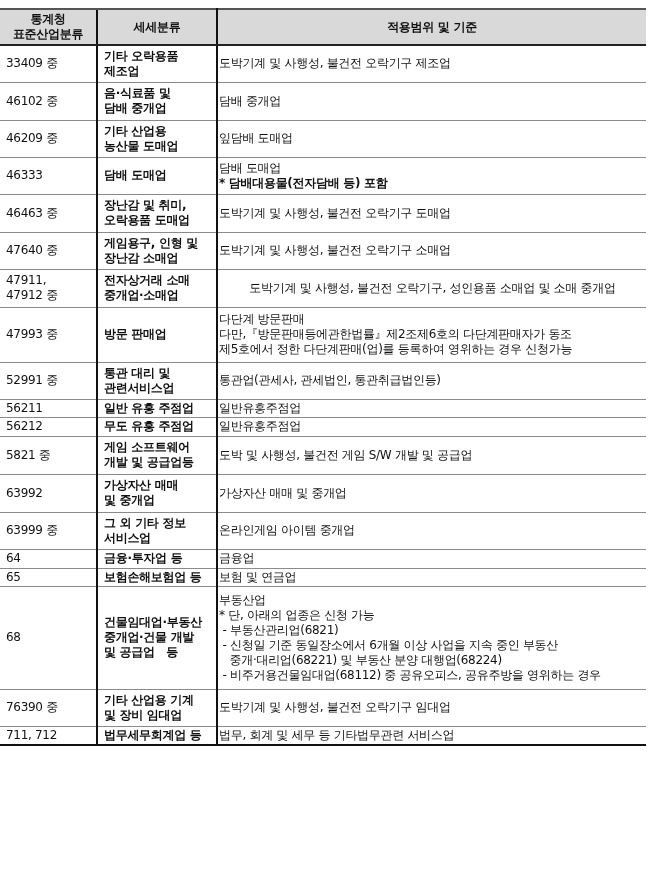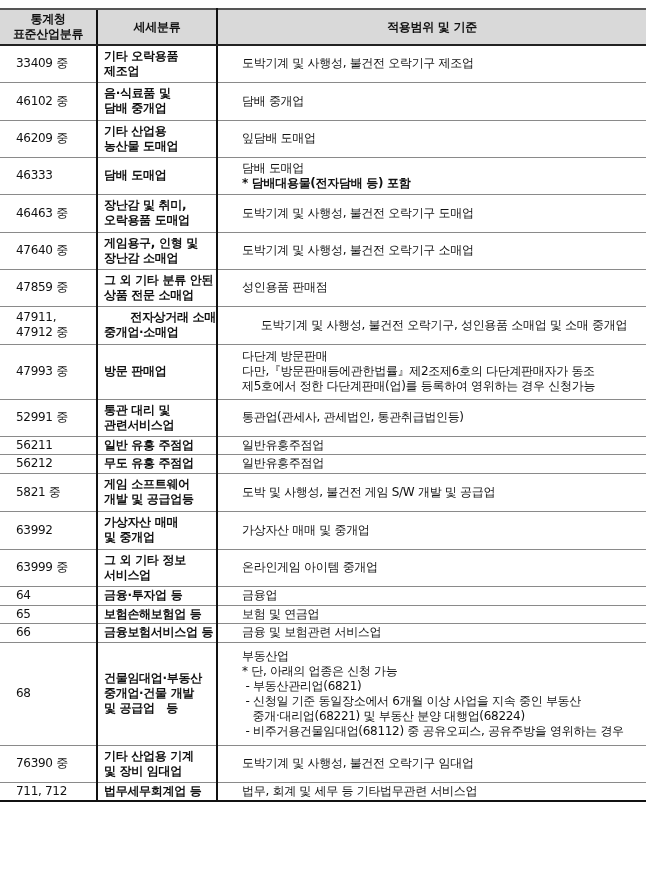--- a/index.html
+++ b/index.html
@@ -26,24 +26,24 @@
   }
   table.t thead th {
     background: #d9d9d9;
     font-weight: bold;
     text-align: center;
     border-top: 2px solid #555;
     border-bottom: 2px solid #222;
     height: 34px;
     padding: 0;
   }
-  table.t td.code { padding-left: 16px; }
+  table.t td.code { padding-left: 6px; }
   table.t td.name { font-weight: bold; border-left: 2px solid #111; border-right: 2px solid #111; padding-left: 6px; }
   table.t th.h2 { border-left: 2px solid #111; border-right: 2px solid #111; }
-  table.t td.scope { padding-left: 24px; }
+  table.t td.scope { padding-left: 1px; }
   table.t tbody tr:last-child td { border-bottom: 2px solid #111; }
   .line { display: block; }
 </style>
 </head>
 <body>
 
 <table class="t">
   <colgroup>
       <col class="c1">
       <col class="c2">
@@ -125,39 +125,27 @@
           <span class="line" style="white-space: pre;">47640 중</span>
         </td>
         <td class="name">
           <span class="line" style="white-space: pre;">게임용구, 인형 및</span>
           <span class="line" style="white-space: pre;">장난감 소매업</span>
         </td>
         <td class="scope">
           <span class="line" style="white-space: pre;">도박기계 및 사행성, 불건전 오락기구 소매업</span>
         </td>
       </tr>
-      <tr style="height: 37px;">
-        <td class="code">
-          <span class="line" style="white-space: pre;">47859 중</span>
-        </td>
-        <td class="name">
-          <span class="line" style="white-space: pre;">그 외 기타 분류 안된</span>
-          <span class="line" style="white-space: pre;">상품 전문 소매업</span>
-        </td>
-        <td class="scope">
-          <span class="line" style="white-space: pre;">성인용품 판매점</span>
-        </td>
-      </tr>
       <tr style="height: 38px;">
         <td class="code">
           <span class="line" style="white-space: pre;">47911,</span>
           <span class="line" style="white-space: pre;">47912 중</span>
         </td>
         <td class="name">
-          <span class="line" style="white-space: pre; text-align: right;">전자상거래 소매</span>
+          <span class="line" style="white-space: pre;">전자상거래 소매</span>
           <span class="line" style="white-space: pre;">중개업·소매업</span>
         </td>
         <td class="scope">
           <span class="line" style="white-space: pre; text-align: center;">도박기계 및 사행성, 불건전 오락기구, 성인용품 소매업 및 소매 중개업</span>
         </td>
       </tr>
       <tr style="height: 55px;">
         <td class="code">
           <span class="line" style="white-space: pre;">47993 중</span>
         </td>
@@ -253,31 +241,20 @@
       </tr>
       <tr style="height: 18px;">
         <td class="code">
           <span class="line" style="white-space: pre;">65</span>
         </td>
         <td class="name">
           <span class="line" style="white-space: pre;">보험손해보험업 등</span>
         </td>
         <td class="scope">
           <span class="line" style="white-space: pre;">보험 및 연금업</span>
-        </td>
-      </tr>
-      <tr style="height: 19px;">
-        <td class="code">
-          <span class="line" style="white-space: pre;">66</span>
-        </td>
-        <td class="name">
-          <span class="line" style="white-space: pre;">금융보험서비스업 등</span>
-        </td>
-        <td class="scope">
-          <span class="line" style="white-space: pre;">금융 및 보험관련 서비스업</span>
         </td>
       </tr>
       <tr style="height: 103px;">
         <td class="code">
           <span class="line" style="white-space: pre;">68</span>
         </td>
         <td class="name">
           <span class="line" style="white-space: pre;">건물임대업·부동산</span>
           <span class="line" style="white-space: pre;">중개업·건물 개발</span>
           <span class="line" style="white-space: pre;">및 공급업   등</span>

